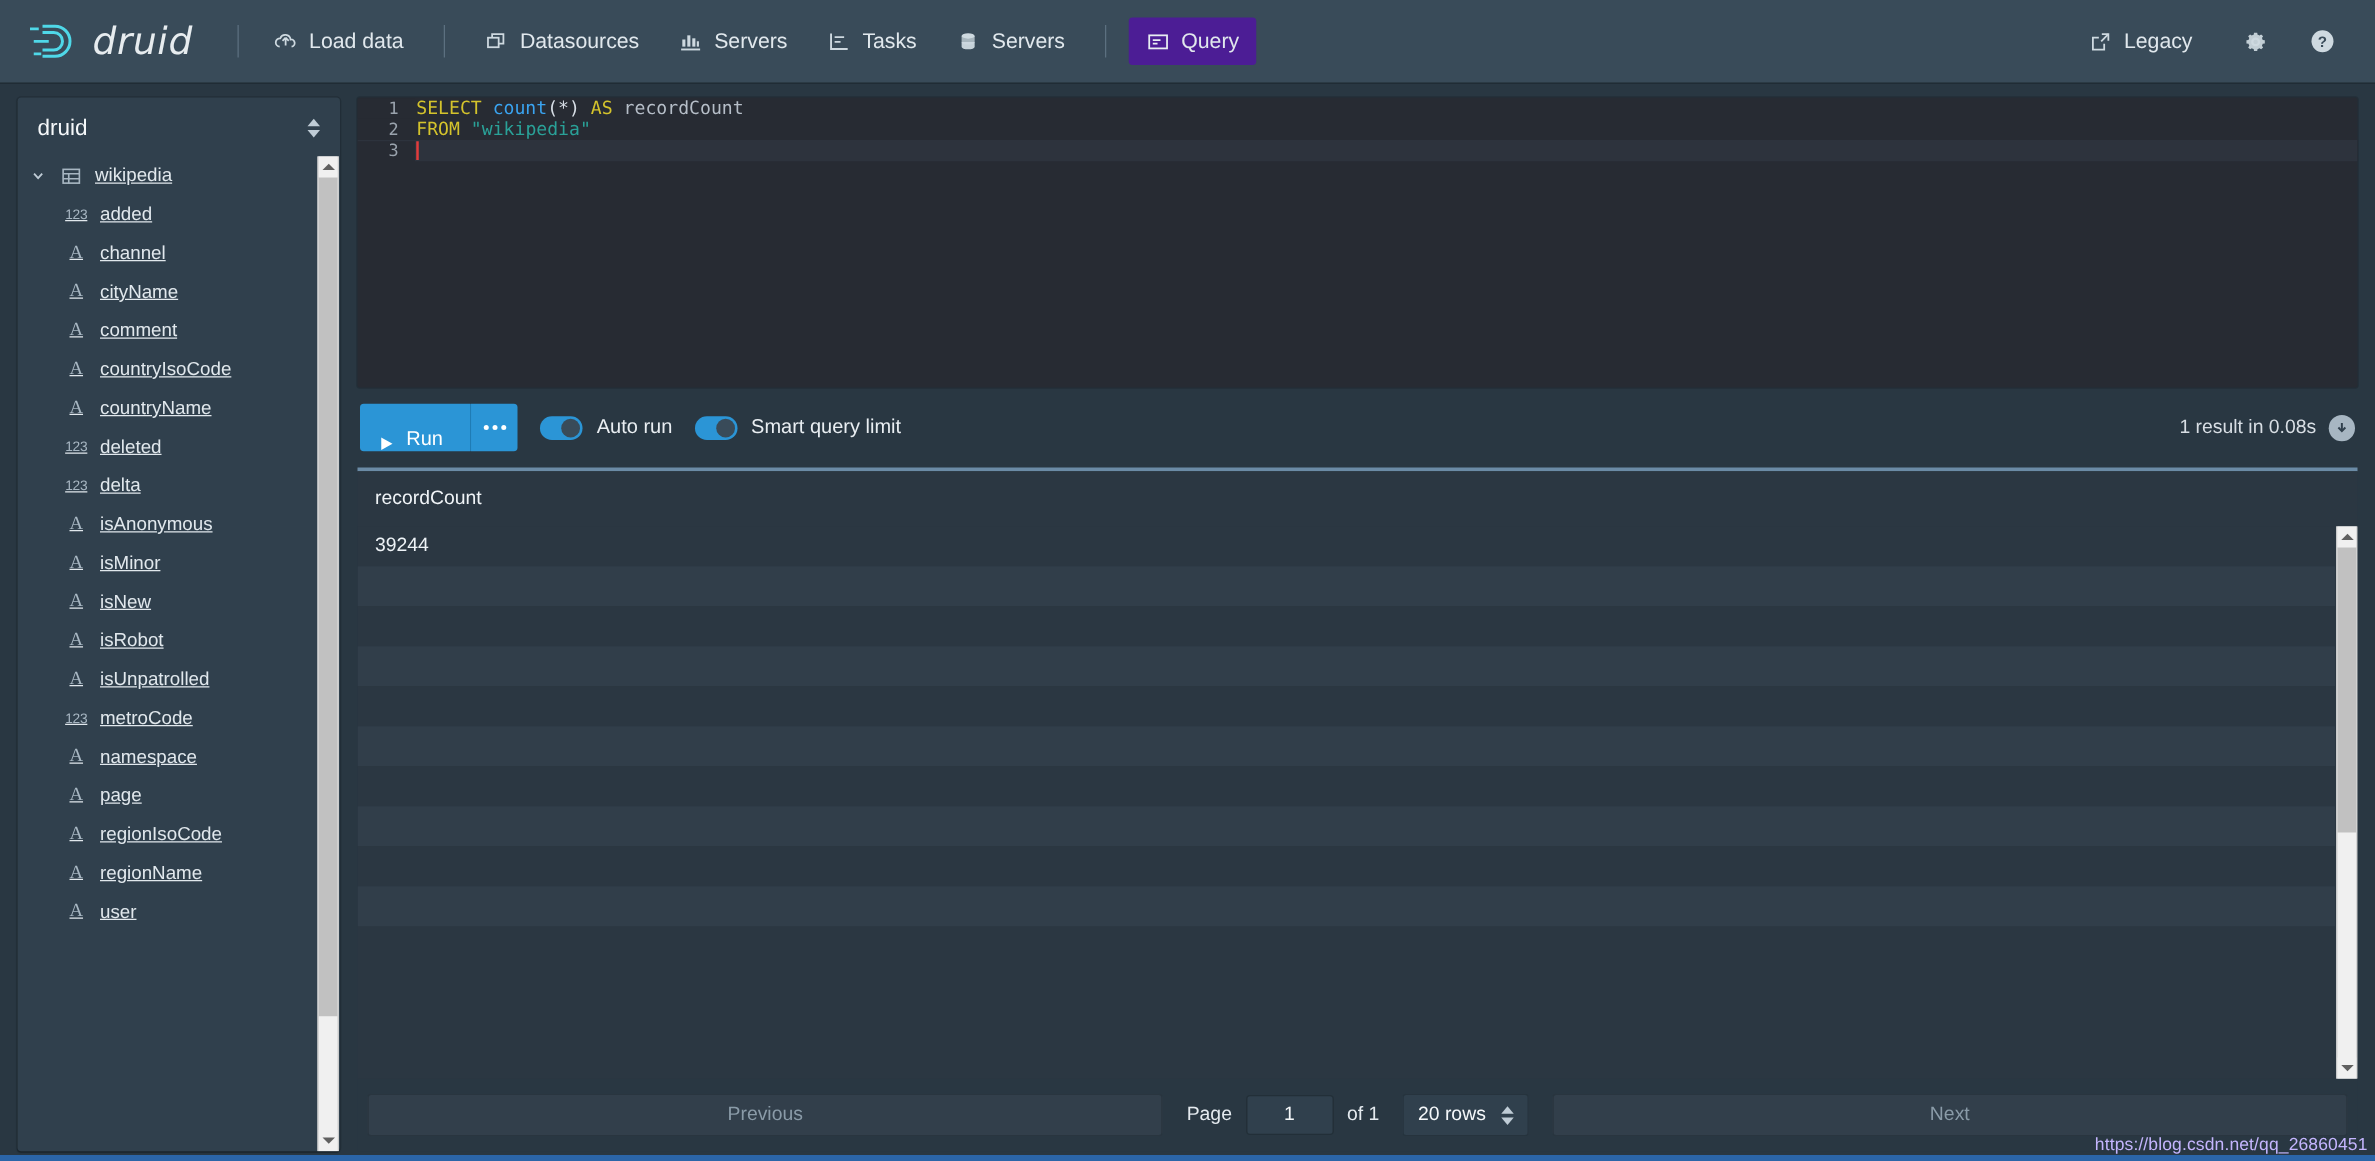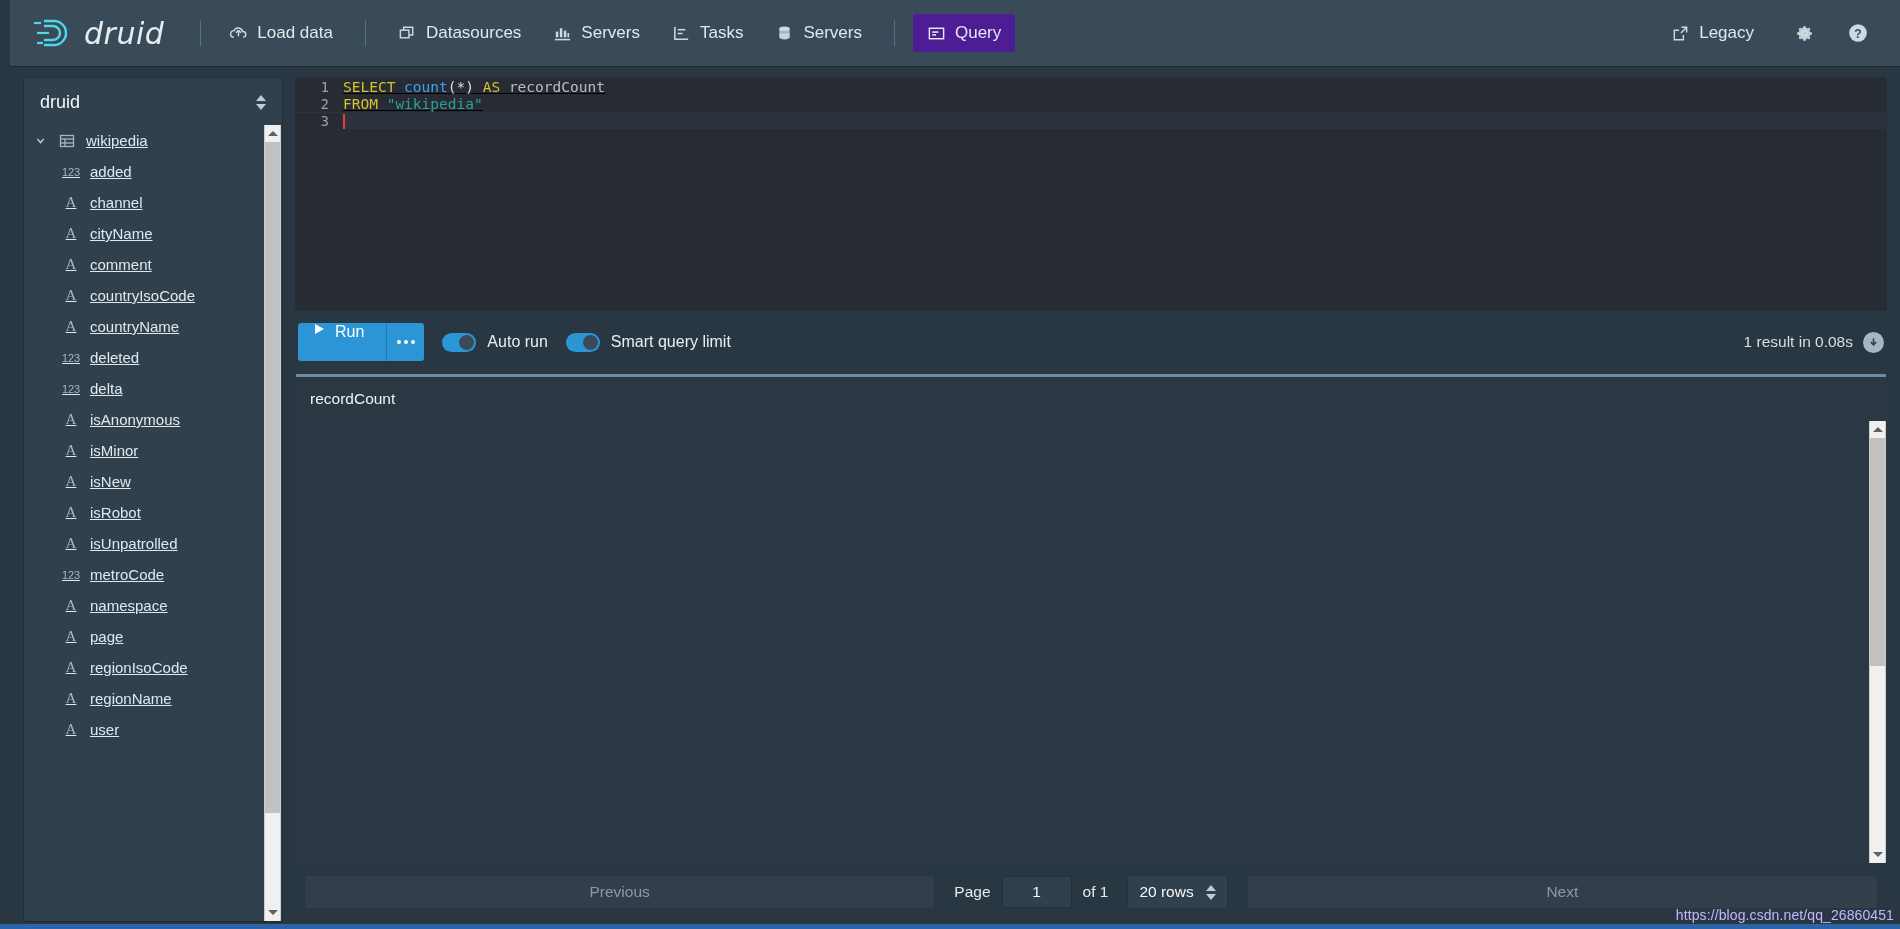--- a/index.html
+++ b/index.html
@@ -2,21 +2,21 @@
 <html><head>
 <meta charset="utf-8">
 <style>
   * { box-sizing: border-box; margin: 0; padding: 0; }
   html, body {
     width: 1900px; height: 929px;
     background: #293742;
     font-family: "Liberation Sans", sans-serif;
     overflow: hidden;
   }
-  .app { position: relative; width: 1900px; height: 929px; background: #293742; display: flex; flex-direction: column; padding-left: 10px; }
+  .app { position: relative; width: 1900px; height: 929px; background: #293742; display: flex; flex-direction: column; }
 
   
   .navbar {
     height: 66px; min-height: 66px;
     background: #394b59;
     display: flex; align-items: center;
     padding: 0 24px 0 20px;
     box-shadow: 0 1px 0 rgba(16,22,26,.4);
     position: relative; z-index: 5;
   }
@@ -87,37 +87,37 @@
     position: relative;
     box-shadow: 0 0 0 1px rgba(16,22,26,.25);
   }
   .code-line { display: flex; height: 17px; align-items: center; font-family: "DejaVu Sans Mono", monospace; font-size: 14.5px; }
   .code-line.cur { background: #2d333d; }
   .gutter {
     width: 46px; min-width: 46px; text-align: right; padding-right: 13px;
     color: #9aa3ad; font-family: "DejaVu Sans Mono", monospace; font-size: 13.5px;
     background: #272b33;
   }
-  .code-text { padding-left: 1px; white-space: pre; text-decoration: underline; }
+  .code-text { padding-left: 1px; white-space: pre; }
   .k-kw   { color: #d4c32c; }
   .k-fn   { color: #3aa3f0; }
   .k-punc { color: #d6dde5; }
   .k-id   { color: #b6bec8; }
   .k-str  { color: #2aa198; }
   .caret-bar { display:inline-block; width: 2px; height: 15px; background: #e23c3c; vertical-align: middle; }
 
   
   .toolbar {
     height: 64px; min-height: 64px;
     display: flex; align-items: center;
     gap: 18px; padding: 0 2px;
   }
   .run-group { display: flex; align-items: stretch; }
   .btn-run {
-    display: flex; align-items: flex-start; gap: 10px;
+    display: flex; align-items: flex-end; gap: 10px;
     background: #2b95d6; color: #ffffff;
     border: none; border-radius: 3px 0 0 3px;
     padding: 0 22px 0 16px; height: 38px;
     font-size: 16px; cursor: pointer; font-family: "Liberation Sans", sans-serif;
   }
   .btn-more {
     background: #2b95d6; border: none; border-left: 1px solid #1f7cb5;
     border-radius: 0 3px 3px 0; width: 38px; height: 38px;
     display: flex; align-items: center; justify-content: center; cursor: pointer;
   }
@@ -529,20 +529,34 @@
             </svg>
           </span>
         </div>
       </div>
 
       <div class="results">
         <div class="res-header">
           <span>recordCount</span>
         </div>
         <div class="res-body">
+          <div class="res-rows" id="result-rows">
+              <div class="res-row odd">
+                <span>39244</span>
+              </div>
+              <div class="res-row even"></div>
+              <div class="res-row odd"></div>
+              <div class="res-row even"></div>
+              <div class="res-row odd"></div>
+              <div class="res-row even"></div>
+              <div class="res-row odd"></div>
+              <div class="res-row even"></div>
+              <div class="res-row odd"></div>
+              <div class="res-row even"></div>
+            </div>
 
           <div class="vsb" style="top:0;bottom:0;right:0;">
             <div class="vsb-btn">
                 <span class="arrow-up"></span>
               </div>
             <div class="vsb-track">
               <div class="vsb-thumb" style="top:0; height:56%;"></div>
             </div>
             <div class="vsb-btn">
                 <span class="arrow-down"></span>

